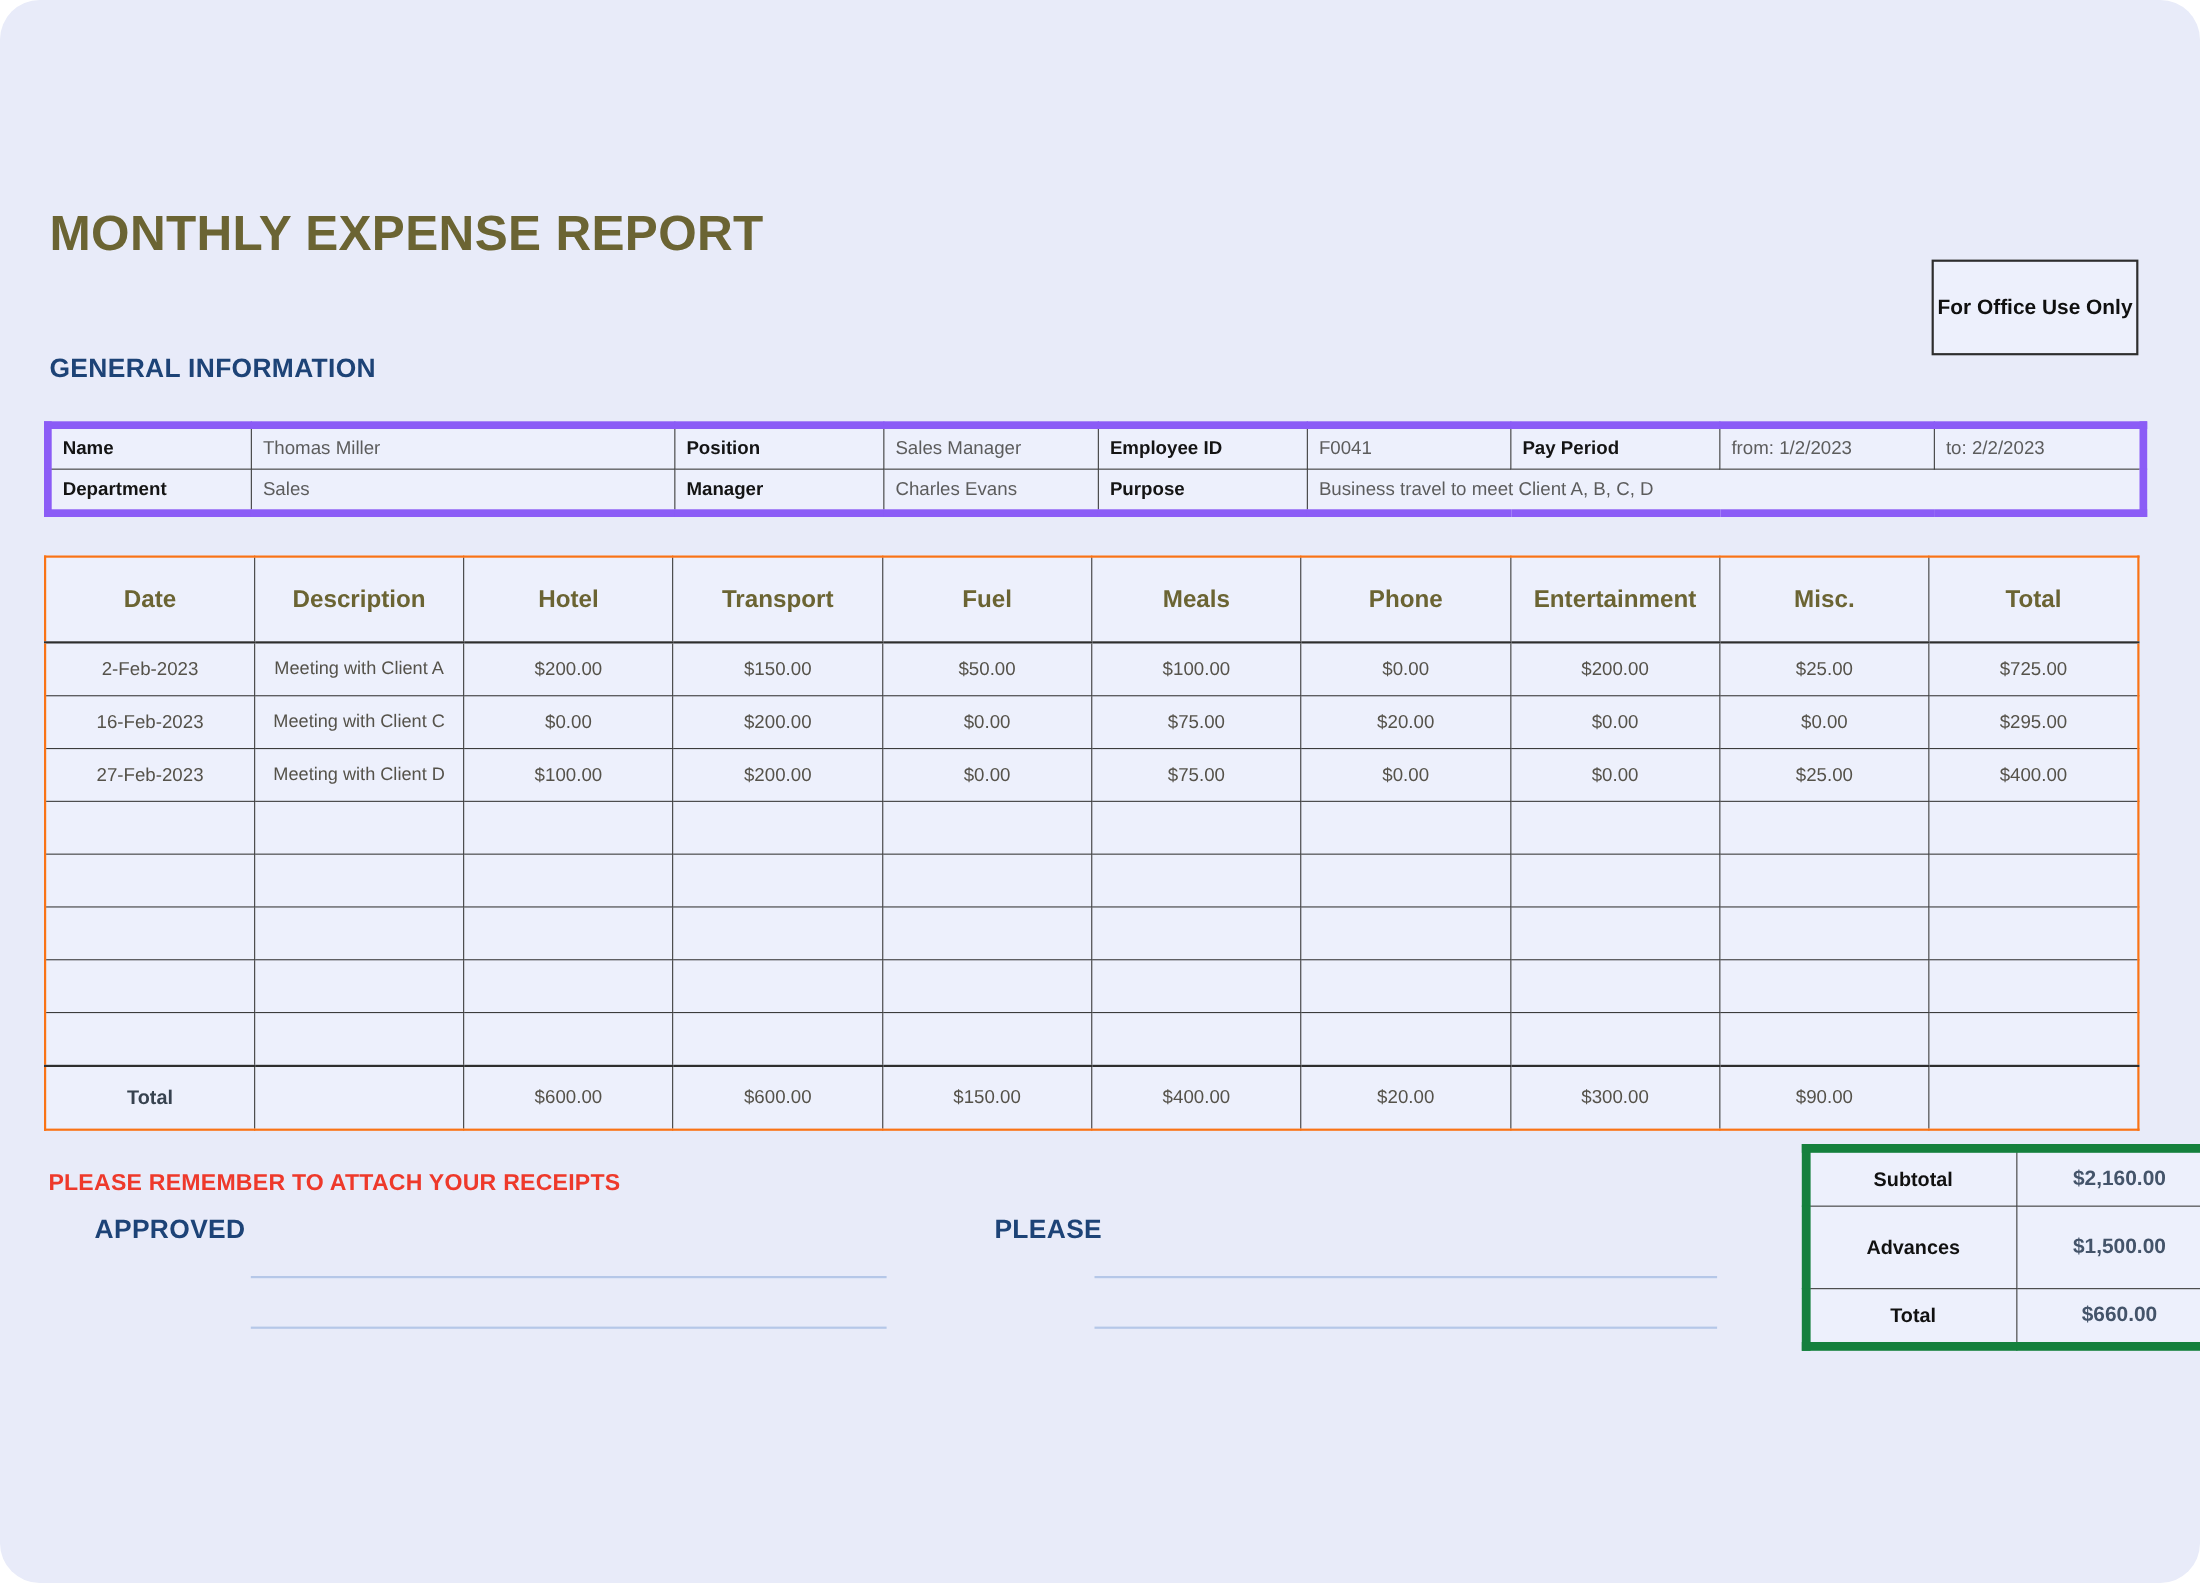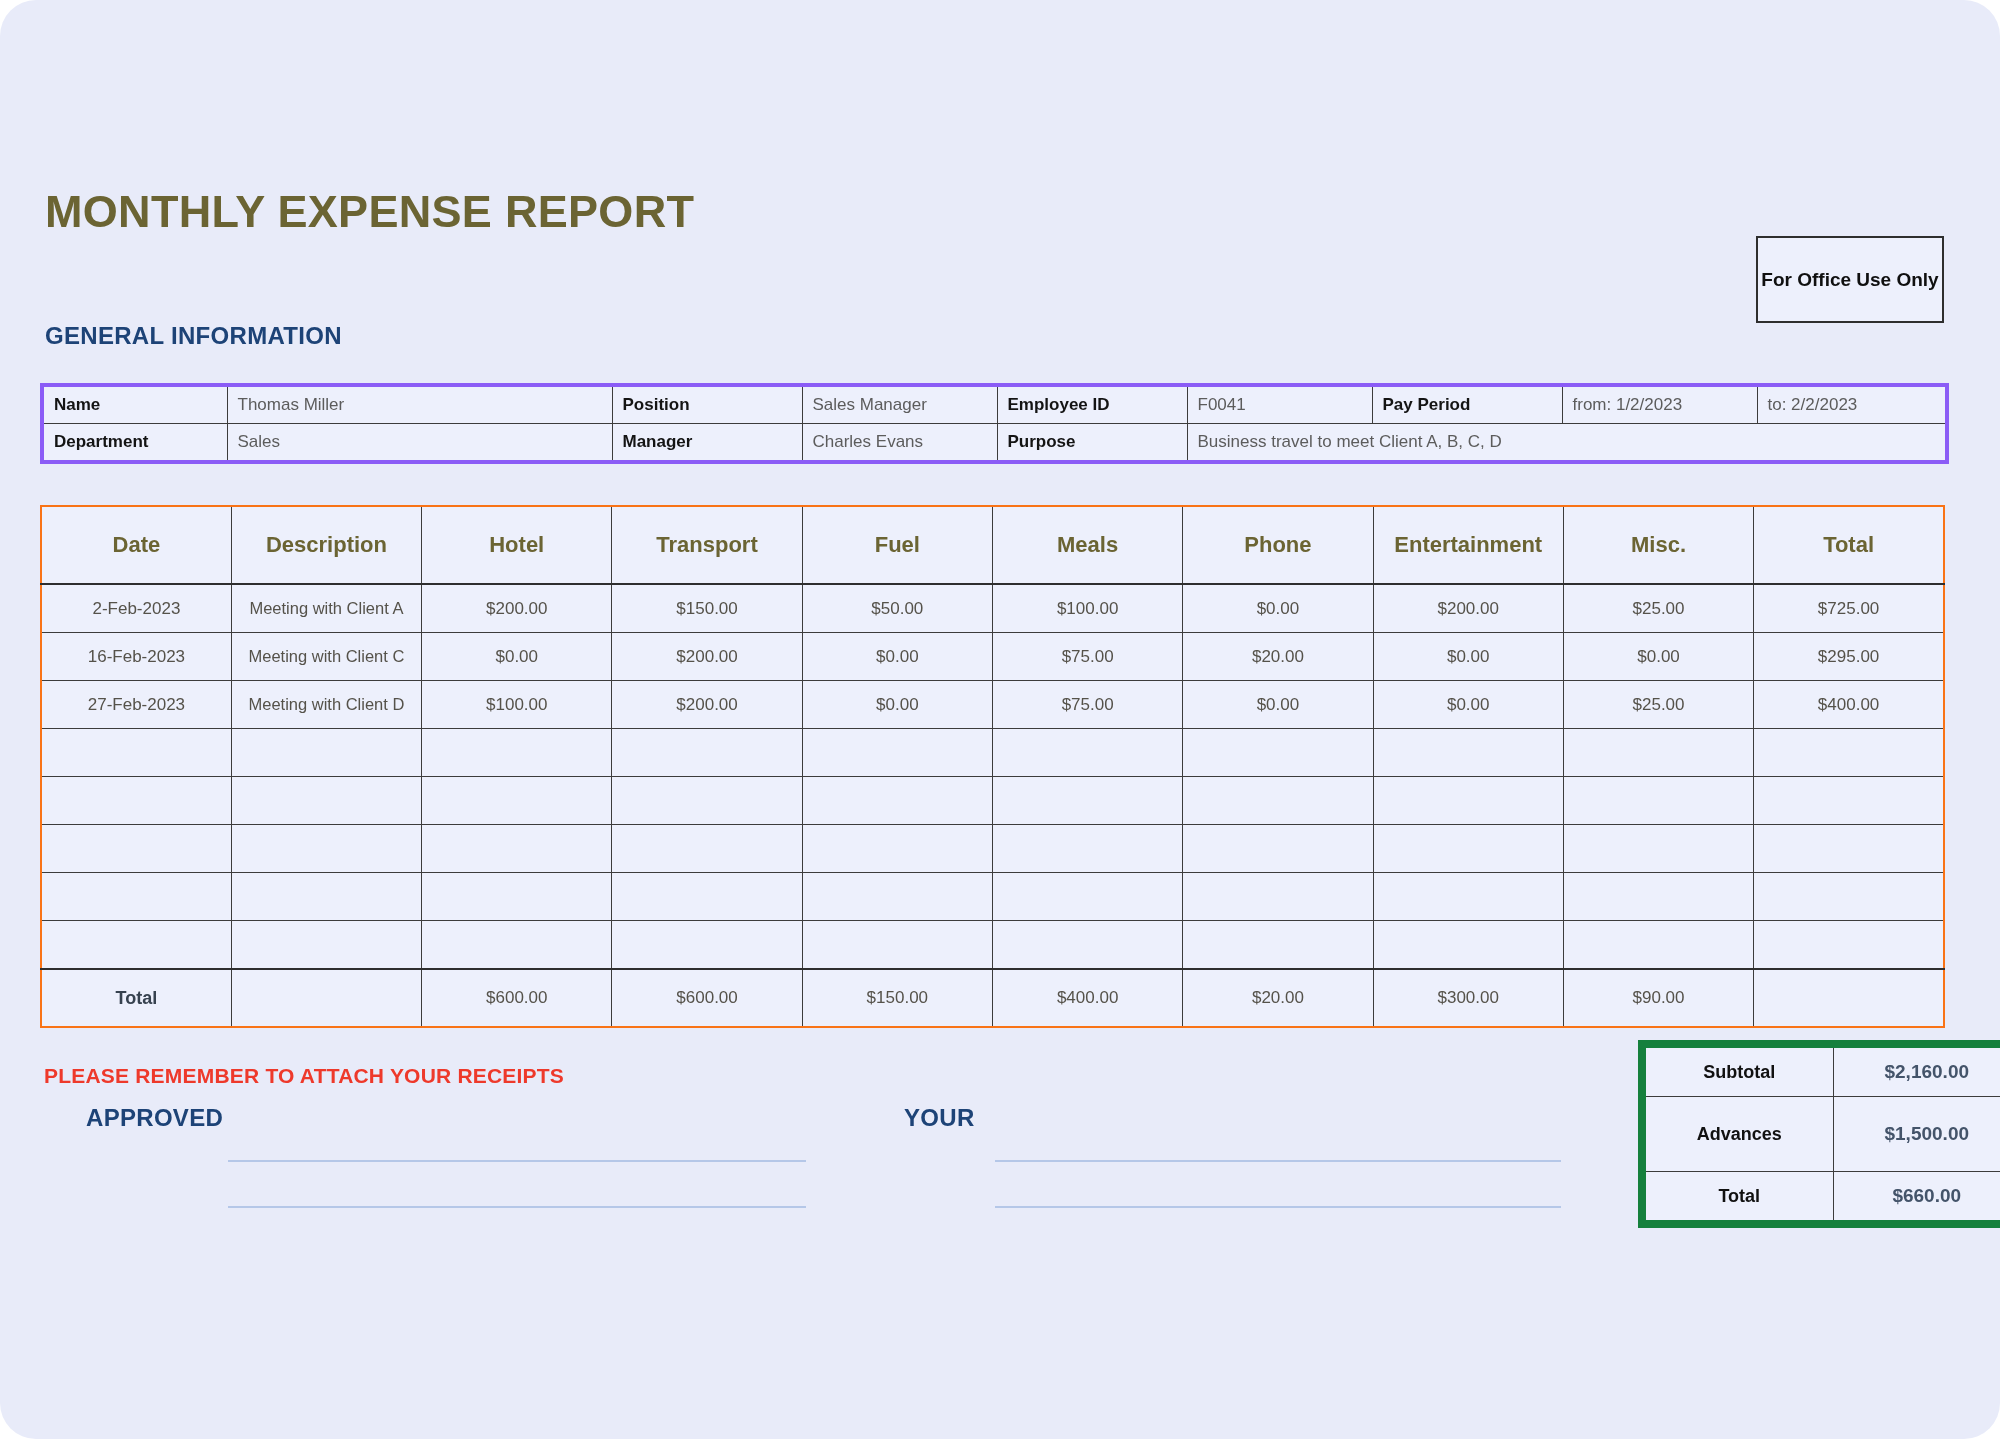--- a/index.html
+++ b/index.html
@@ -51,21 +51,21 @@
   #approved-heading { left: 86px; top: 1104px; }
   #notes-heading { left: 904px; top: 1104px; }
 
   table { border-collapse: collapse; table-layout: fixed; background: #edf0fc; }
 
   .info-table {
     position: absolute;
     left: 40px;
     top: 383px;
     width: 1905px;
-    border: 4px solid #8b5cf6;
+    border: 7px solid #8b5cf6;
     font-size: 17px;
   }
   .info-table td {
     border: 1px solid #3c3c3c;
     height: 36px;
     padding: 0 10px;
     overflow: hidden;
     white-space: nowrap;
   }
   .info-label { font-weight: 700; color: #141414; }
@@ -336,20 +336,20 @@
       <td class="sum-value">$1,500.00</td>
     </tr>
     <tr class="sum-row-2">
       <td class="sum-label">Total</td>
       <td class="sum-value">$660.00</td>
     </tr>
   </tbody>
     </table>
 
   <div class="section-heading" id="approved-heading">APPROVED</div>
-  <div class="section-heading" id="notes-heading">YOUR</div>
+  <div class="section-heading" id="notes-heading">PLEASE</div>
 
   <div class="sig-line" id="approved-line-1"></div>
   <div class="sig-line" id="approved-line-2"></div>
   <div class="sig-line" id="notes-line-1"></div>
   <div class="sig-line" id="notes-line-2"></div>
 
 </div>
 
 </body></html>

